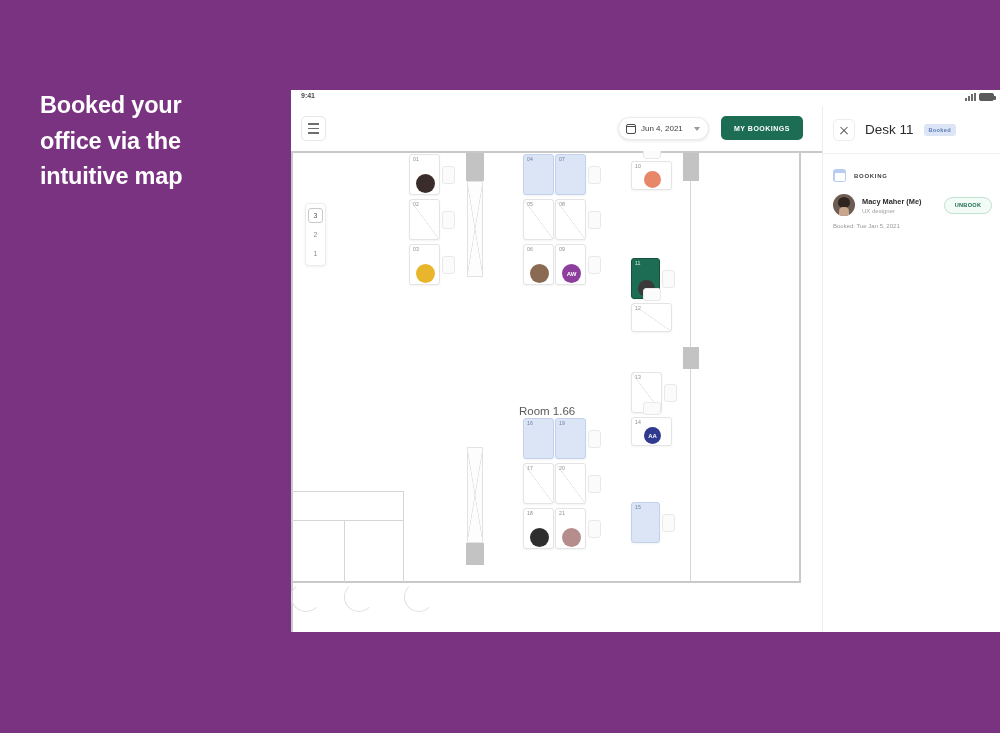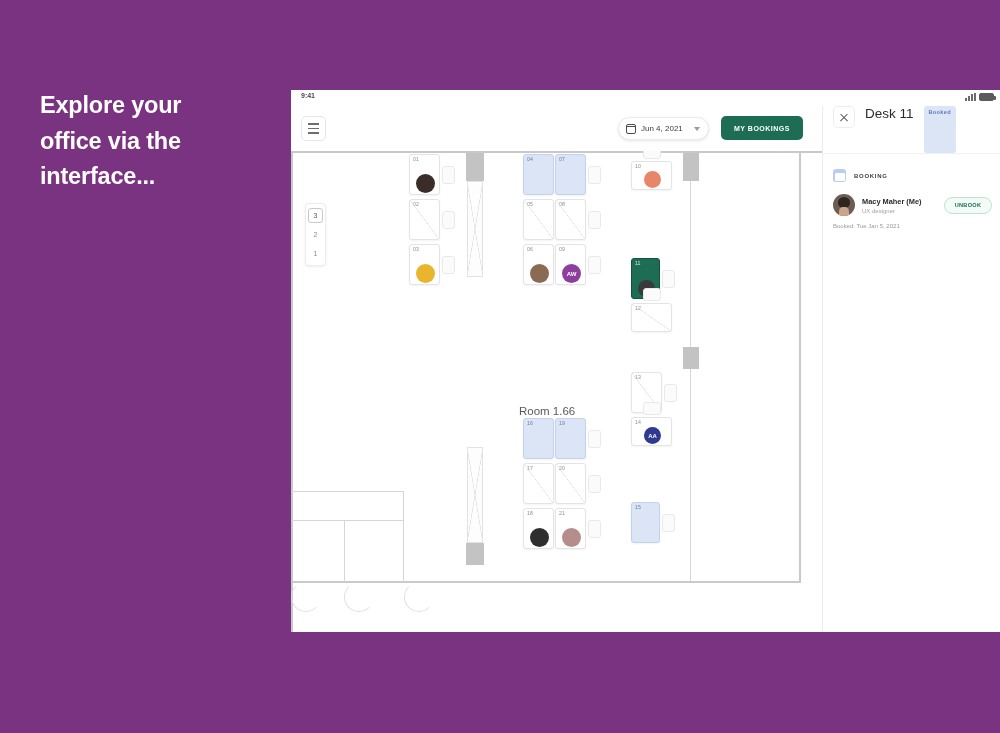--- a/index.html
+++ b/index.html
@@ -179,21 +179,21 @@
   }
 
   
   #panel {
     position: absolute; left: 531px; top: 16px;
     width: 178px; height: 526px; background: #ffffff;
     border-left: 1px solid #ededed;
   }
   #panel-head {
     position: absolute; left: 0; top: 0; width: 100%; height: 48px;
-    display: flex; padding-left: 10px; gap: 10px;
+    display: flex; align-items: center; padding-left: 10px; gap: 10px;
     border-bottom: 1px solid #f1f1f1;
   }
   #panel-close {
     width: 22px; height: 22px; border: 1px solid #ededed; border-radius: 5px;
     background: #fff; position: relative; flex: none;
   }
   #panel-close:before, #panel-close:after {
     content: ""; position: absolute; left: 5px; top: 10px;
     width: 10px; height: 1.2px; background: #555;
   }
@@ -248,23 +248,23 @@
   }
   #booked-on {
     position: absolute; left: 10px; top: 117px;
     font-size: 6px; color: #9b9b9b;
   }
 </style>
 </head>
 <body>
 
 <div id="promo">
-  <div>Explore your</div>
+  <div>Booked your</div>
   <div>office via the</div>
-  <div>interface...</div>
+  <div>intuitive map</div>
 </div>
 
 <div id="app">
 
   <div id="statusbar">
     <div id="status-time">9:41</div>
     <div id="status-icons">
       <span class="sig-bars">
           <i></i>
           <i></i>

